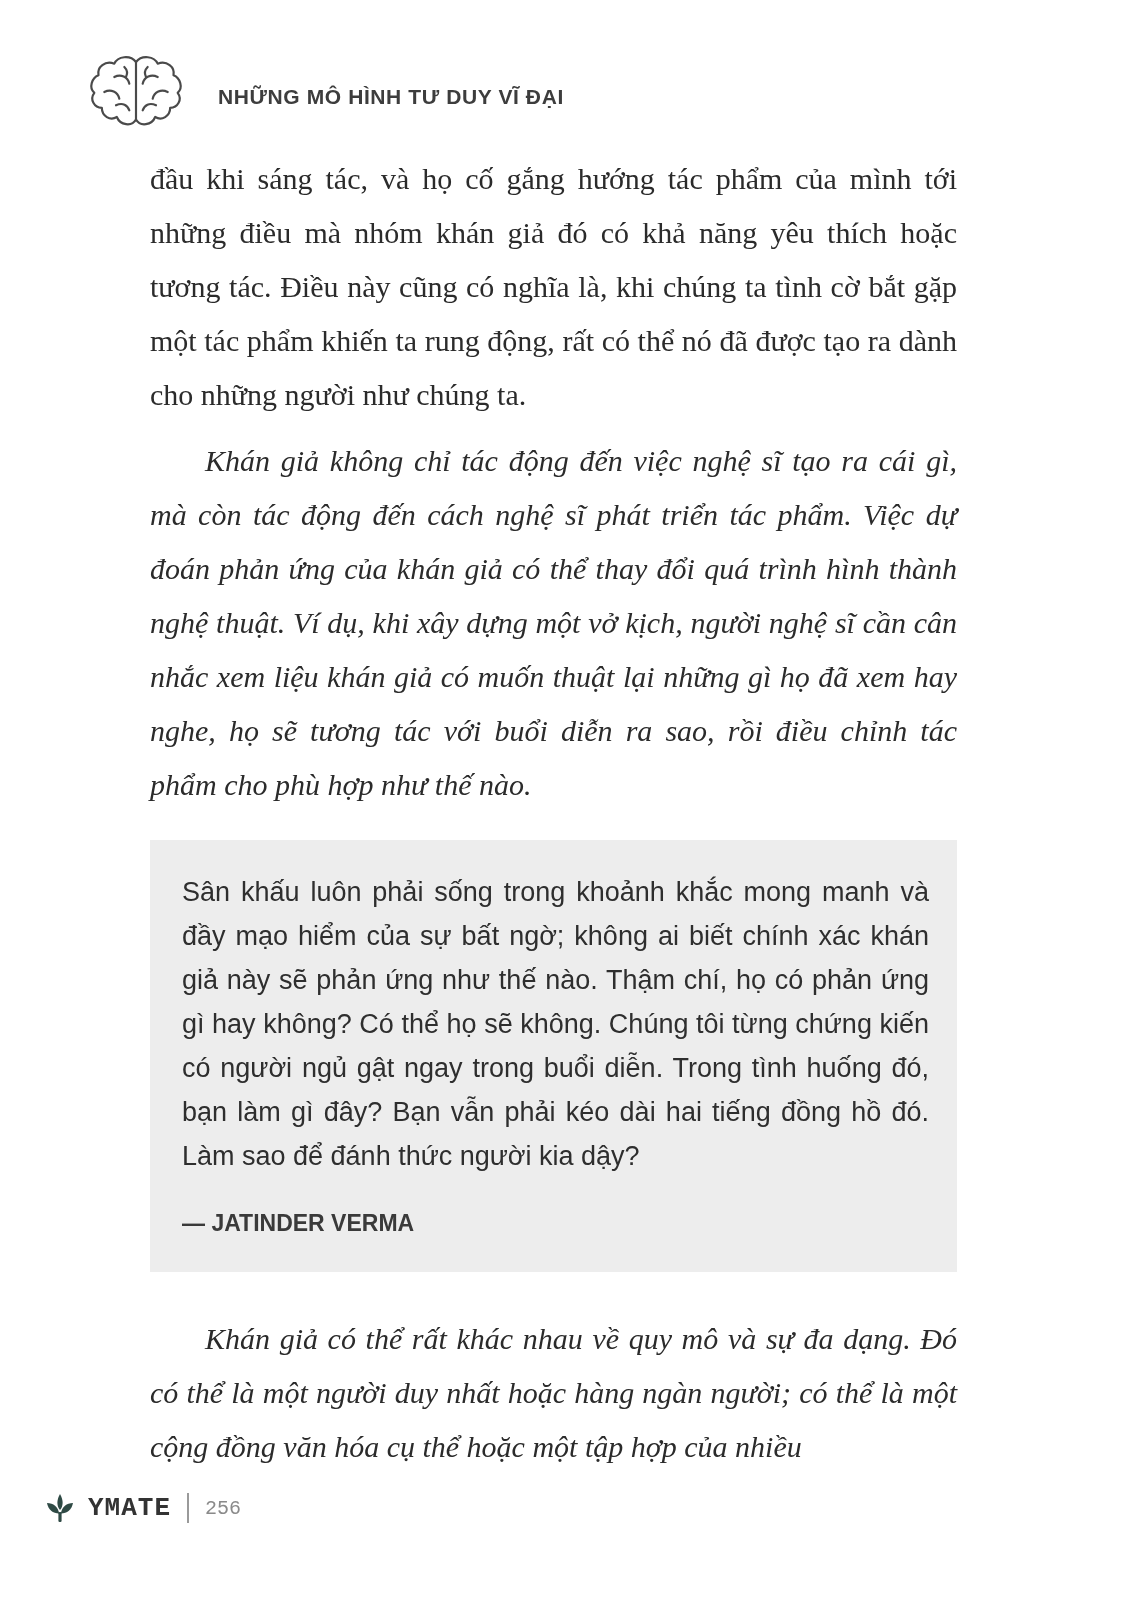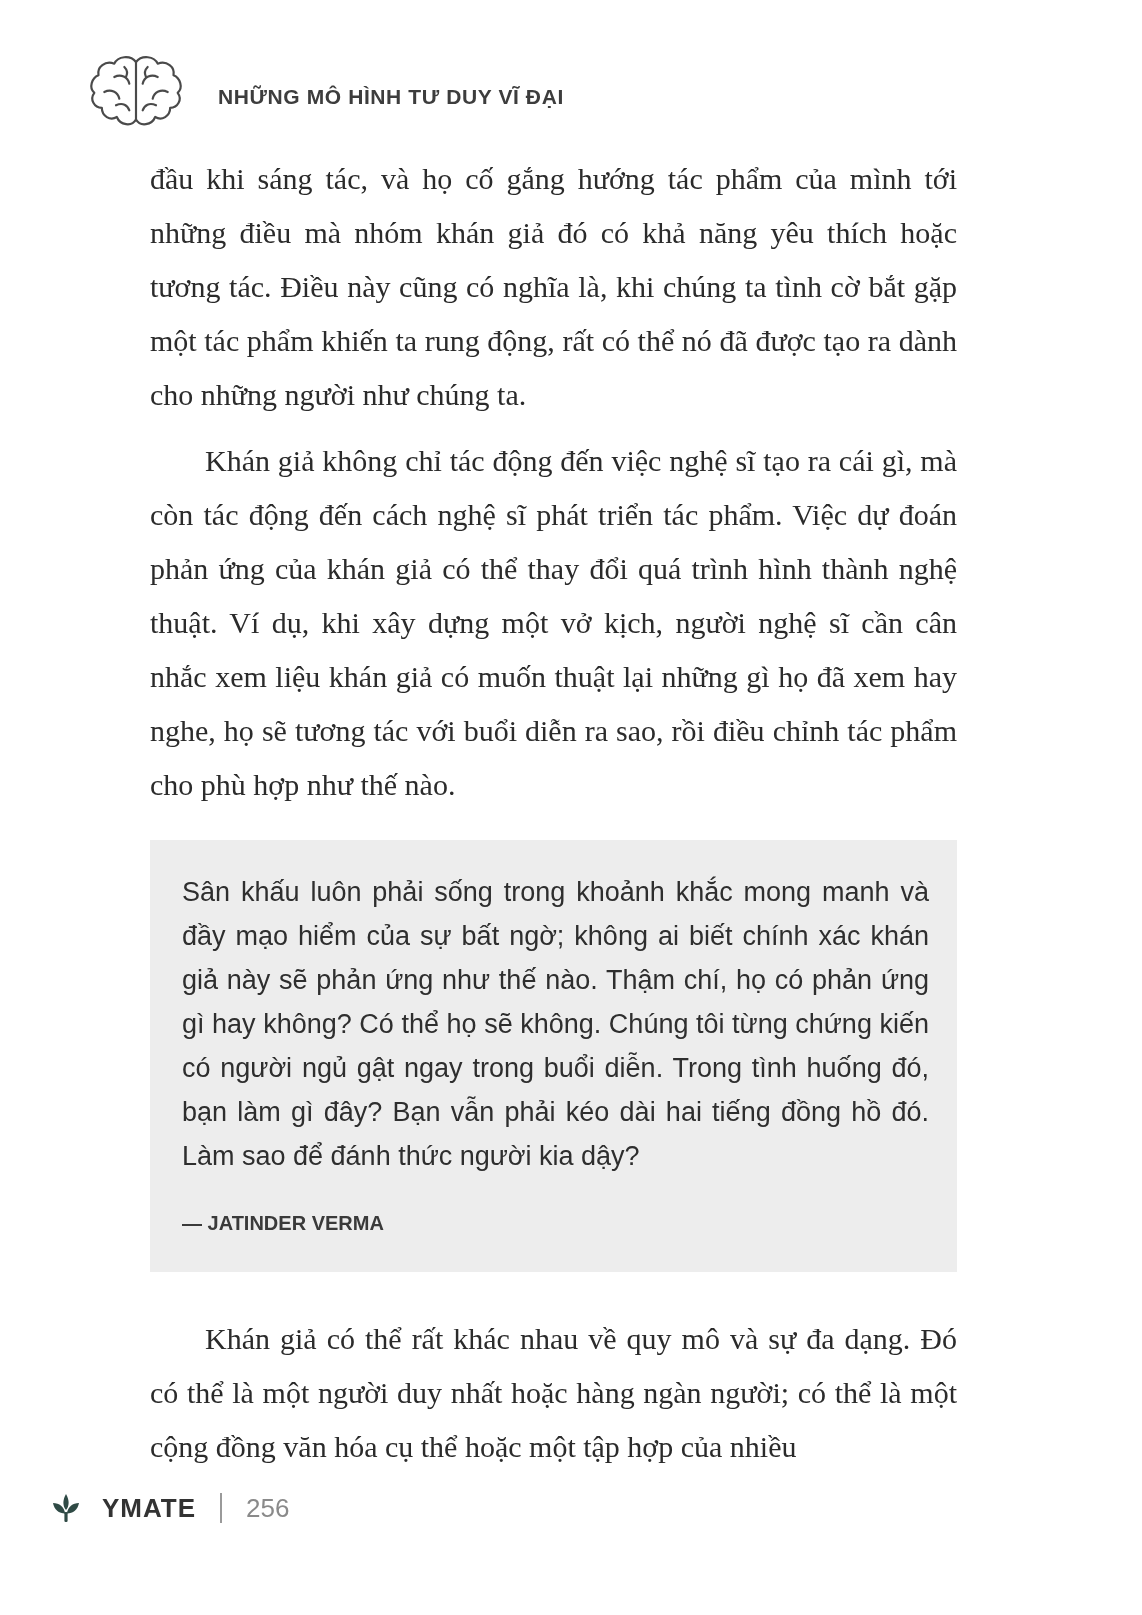--- a/index.html
+++ b/index.html
@@ -36,67 +36,67 @@
   .content {
     position:absolute;
     left:150px;
     top:152px;
     width:807px;
     font-size:30px;
     line-height:54px;
     text-align:justify;
   }
   p.body-para { margin:0 0 12px 0; }
-  p.indented { text-indent:55px; }
+  p.indented { text-indent:55px;font-style:italic; }
 
   
   .quote-box {
     background:#ededed;
     margin:28px 0 40px 0;
     padding:30px 28px 34px 32px;
     font-family:"Liberation Sans", sans-serif;
     font-size:27px;
     line-height:44px;
     color:#2e2e2e;
     text-align:justify;
   }
   .quote-attribution {
     font-weight:bold;
     margin-top:30px;
-    font-size:20px;
+    font-size:23px;
     line-height:30px;
     color:#3a3a3a;
     text-align:left;
   }
 
   
   .footer {
     position:absolute;
-    left:50px;
+    left:44px;
     top:1492px;
     display:flex;
     align-items:center;
-    gap:20px;
-    font-family:Liberation Sans, sans-serif;
+    gap:12px;
+    font-family:Liberation Mono, monospace;
   }
   .footer-logo { width:32px; height:32px; }
   .footer-brand {
     font-weight:bold;
     font-size:26px;
     letter-spacing:1px;
     color:#333333;
   }
   .footer-sep {
     width:2px;
     height:30px;
     background:#9a9a9a;
     margin:0 4px;
   }
   .footer-page {
-    font-size:26px;
+    font-size:20px;
     color:#8a8a8a;
     text-align:right;
   }
 </style>
 </head>
 <body>
 
 <div class="page">
 
   <div class="header">

